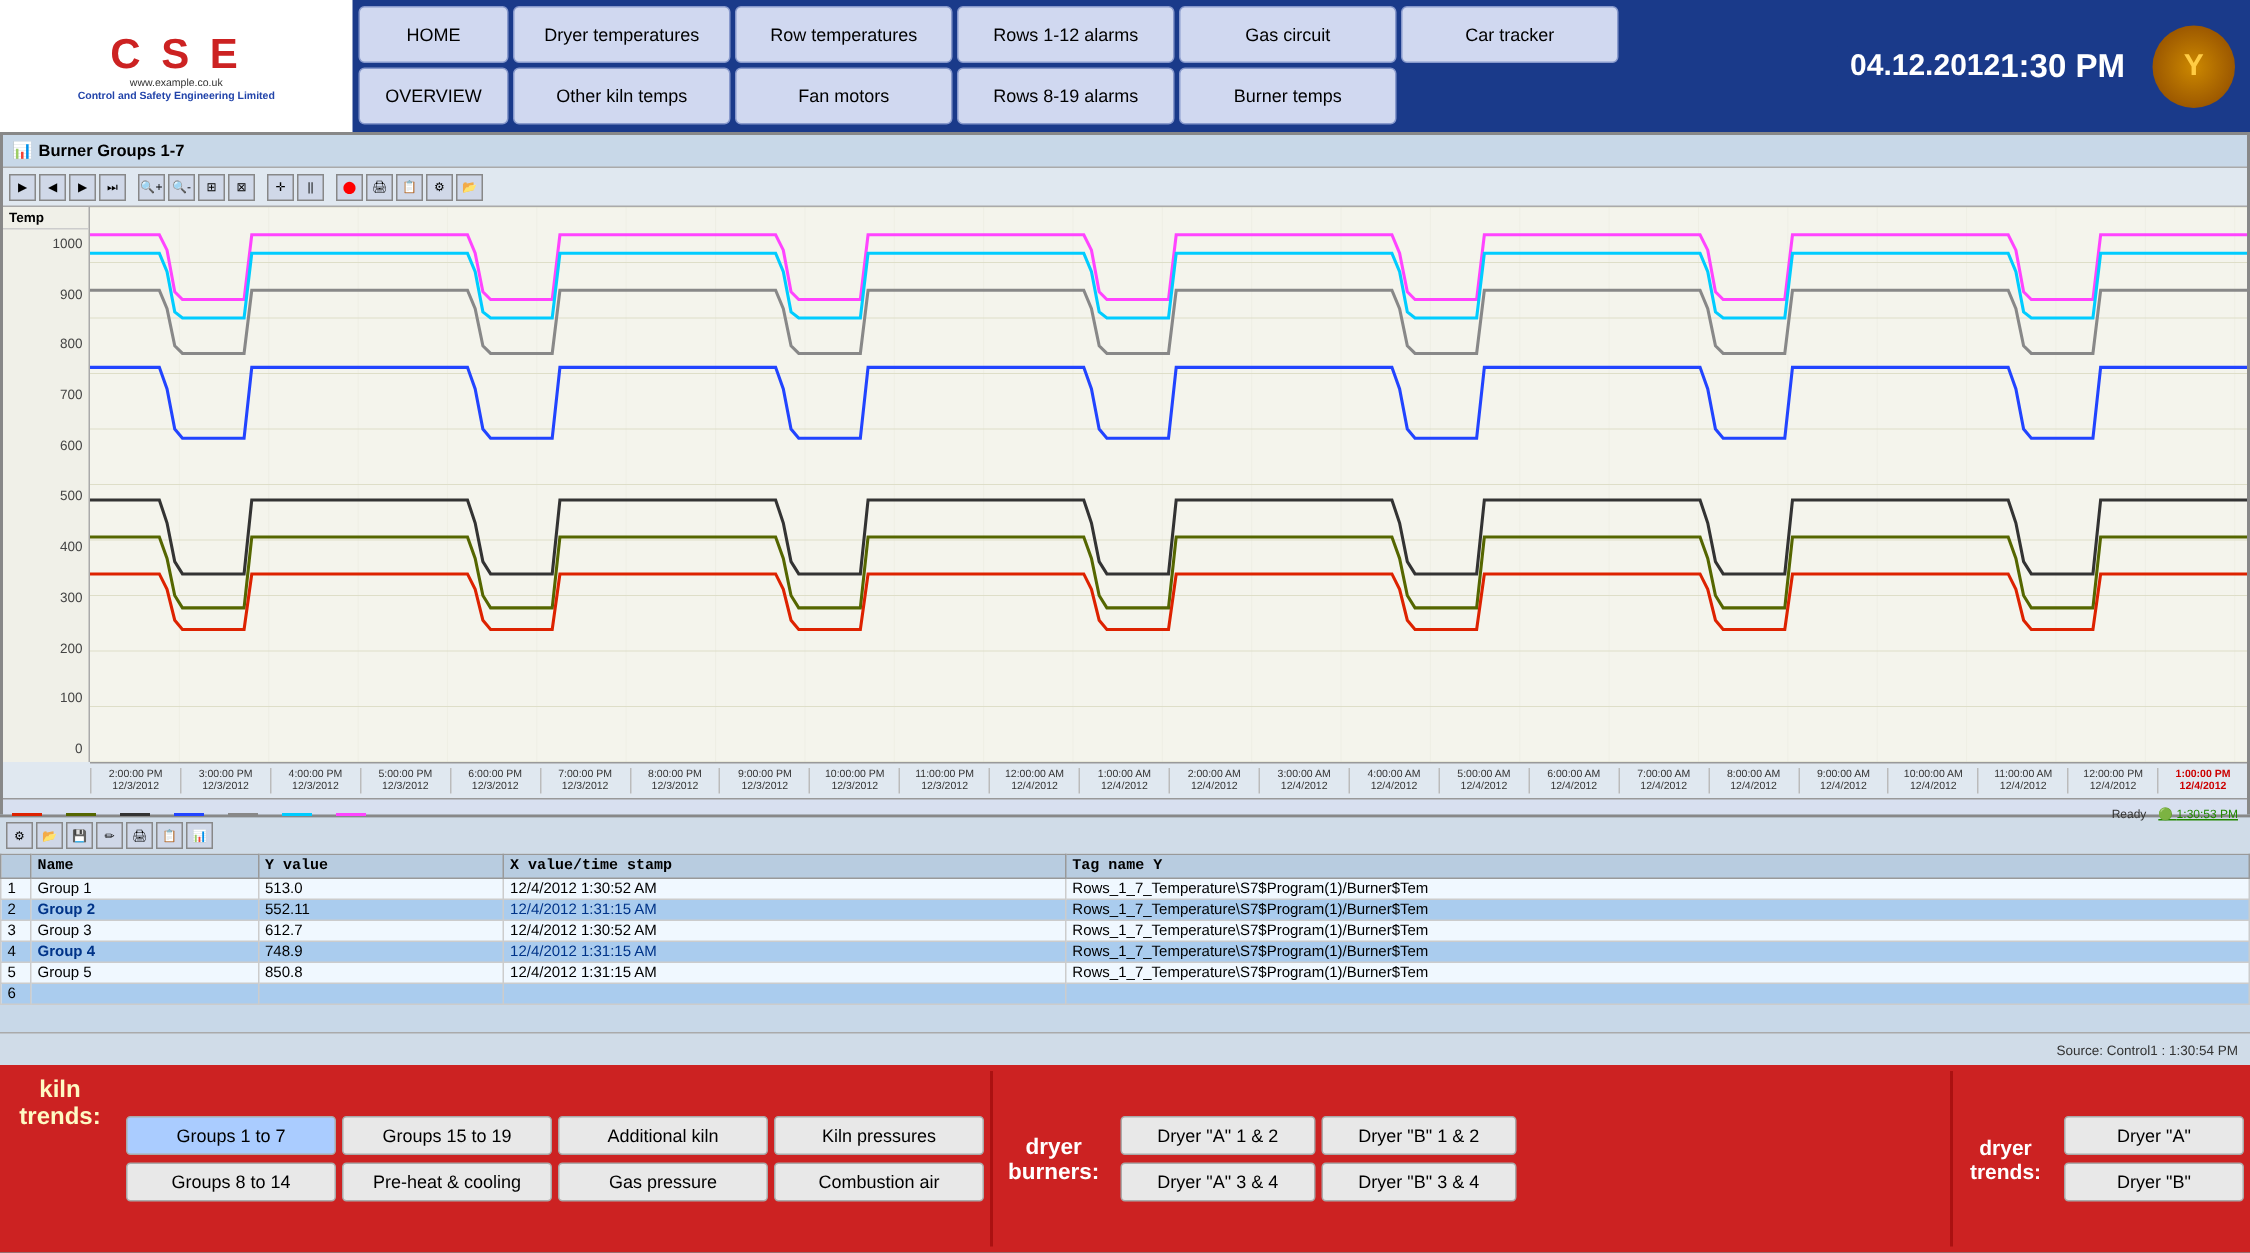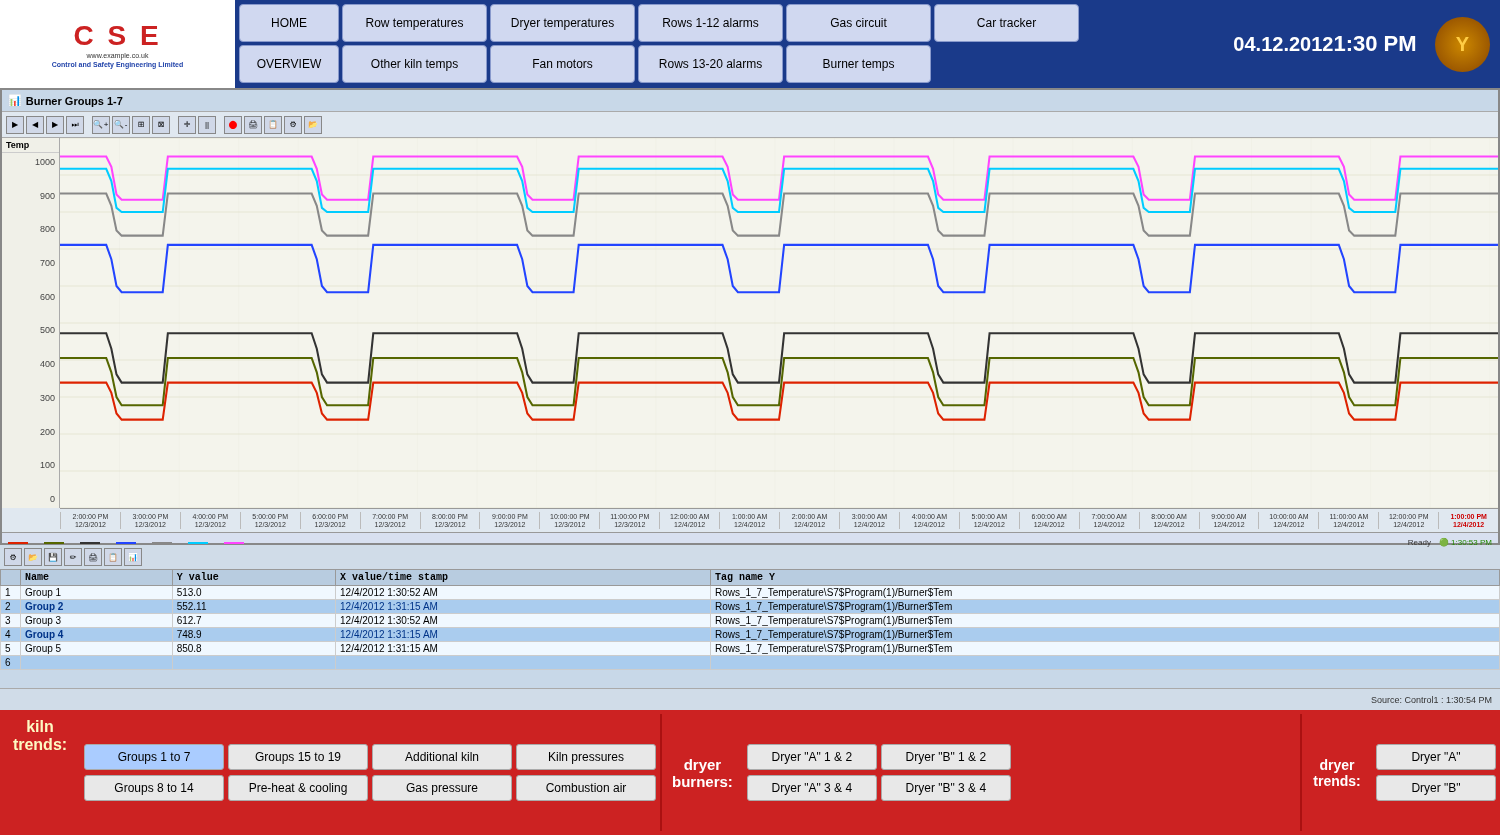--- a/index.html
+++ b/index.html
@@ -255,31 +255,31 @@
     <div class="logo-text">
       <div class="logo-cse">C S E</div>
       <div class="logo-sub">www.example.co.uk</div>
       <div class="logo-full">Control and Safety Engineering Limited</div>
     </div>
   </div>
 
   <div style="flex:1; display:flex; flex-direction:column; padding:4px; gap:3px;">
     <div class="nav-row">
       <button class="nav-btn home-btn">HOME</button>
+      <button class="nav-btn wide">Dryer temperatures</button>
       <button class="nav-btn wide">Row temperatures</button>
-      <button class="nav-btn wide">Dryer temperatures</button>
       <button class="nav-btn wide">Rows 1-12 alarms</button>
       <button class="nav-btn wide">Gas circuit</button>
       <button class="nav-btn wide">Car tracker</button>
     </div>
     <div class="nav-row">
       <button class="nav-btn home-btn">OVERVIEW</button>
       <button class="nav-btn wide">Other kiln temps</button>
       <button class="nav-btn wide">Fan motors</button>
-      <button class="nav-btn wide">Rows 13-20 alarms</button>
+      <button class="nav-btn wide">Rows 8-19 alarms</button>
       <button class="nav-btn wide">Burner temps</button>
     </div>
   </div>
 
   <div class="datetime-area">
     <div class="datetime-box">
       <div class="datetime-date">04.12.2012</div>
       <div class="datetime-time">1:30 PM</div>
     </div>
     <div class="logo-circle">Y</div>
@@ -510,21 +510,21 @@
         </span>
       <span style="display:flex;align-items:center;gap:3px;">
           <span style="width:20px;height:2px;background:#00ccff;display:inline-block;"></span>
         </span>
       <span style="display:flex;align-items:center;gap:3px;">
           <span style="width:20px;height:2px;background:#ff44ff;display:inline-block;"></span>
         </span>
     </div>
     <div style="font-size:8px; color:#333; display:flex; gap:8px;">
       <span>Ready</span>
-      <span style="color:#228800;">🟢 <span>1:30:53 PM</span></span>
+      <span style="color:#228800;text-decoration:underline;">🟢 <span>1:30:53 PM</span></span>
     </div>
   </div>
 </div>
 
 <div style="height:145px; background:#c8d8e8; border-top:2px solid #888; overflow:hidden;">
   <div class="ruler-toolbar">
     <button class="tb-btn">⚙</button>
     <button class="tb-btn">📂</button>
     <button class="tb-btn">💾</button>
     <button class="tb-btn">✏</button>

